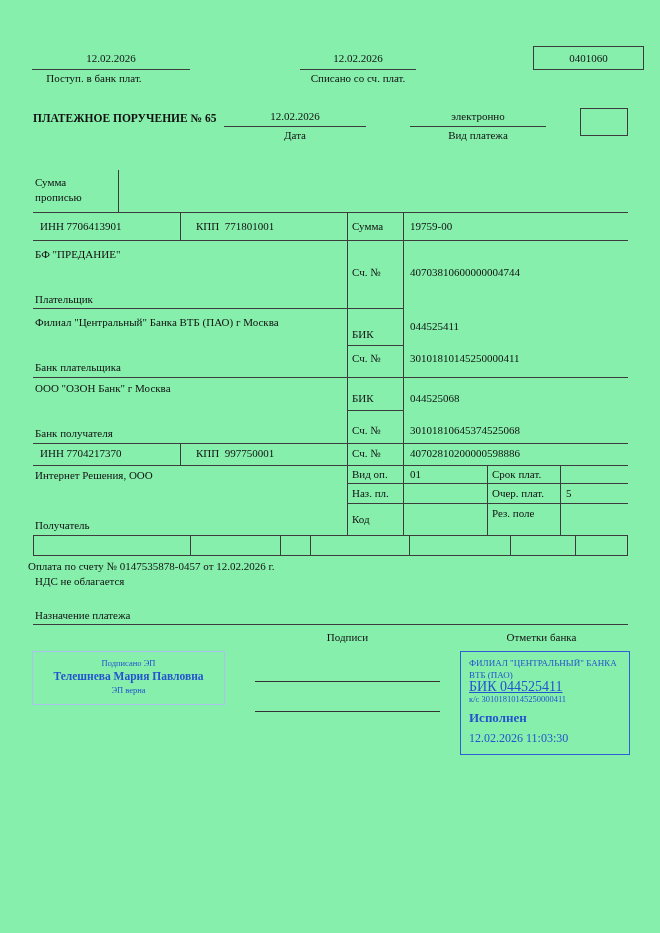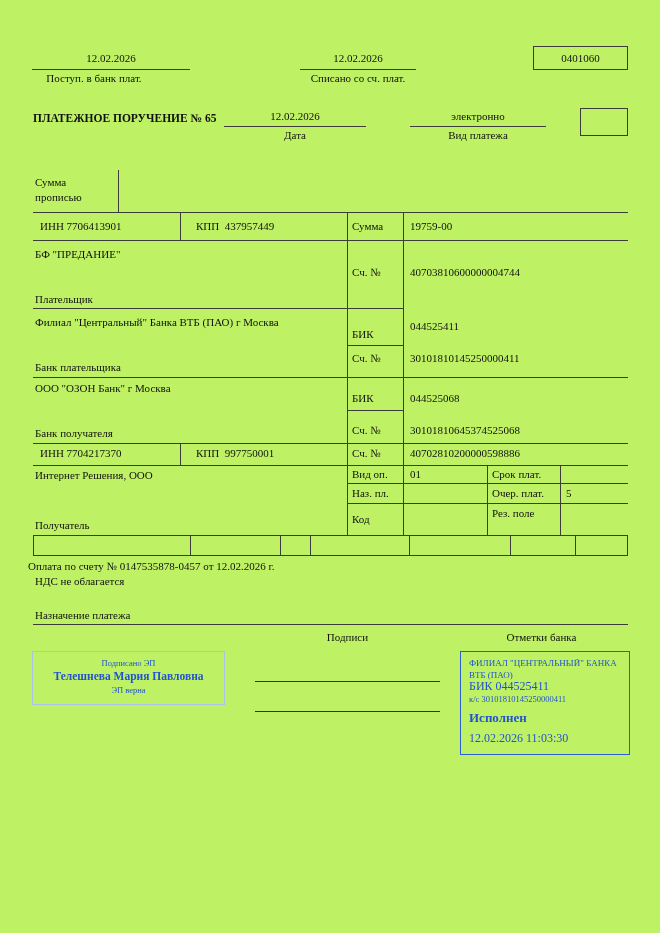--- a/index.html
+++ b/index.html
@@ -1,16 +1,16 @@
 <!DOCTYPE html>
 <html><head>
 <meta charset="utf-8">
 <style>
   html,body{margin:0;padding:0;background:#fff;}
-  .page{position:relative;width:660px;height:933px;background:#bef264;overflow:hidden;
+  .page{position:relative;width:660px;height:933px;background:#86efac;overflow:hidden;
         font-family:"Liberation Serif",serif;color:#111;}
   .abs{position:absolute;}
   .t{font-size:11px;line-height:13px;white-space:pre;}
   .c{text-align:center;}
   .b{font-weight:bold;}
   .hl{height:1px;background:#3c3c3c;}
   .vl{width:1px;background:#3c3c3c;}
   .box{border:1px solid #3c3c3c;box-sizing:border-box;}
   .blue{color:#2353cf;}
   .ep-box{border:1px solid #aac2ec;box-sizing:border-box;text-align:center;}
@@ -22,21 +22,21 @@
 <div class="page">
 
   <div class="abs t c" style="left:32px;top:52px;width:158px;">12.02.2026</div>
   <div class="abs hl" style="left:32px;top:69px;width:158px;"></div>
   <div class="abs t c" style="left:15px;top:72px;width:158px;">Поступ. в банк плат.</div>
 
   <div class="abs t c" style="left:300px;top:52px;width:116px;">12.02.2026</div>
   <div class="abs hl" style="left:300px;top:69px;width:116px;"></div>
   <div class="abs t c" style="left:300px;top:72px;width:116px;">Списано со сч. плат.</div>
 
-  <div class="abs box t c" style="left:533px;top:46px;width:95px;height:24px;padding-top:5px;">0401060</div>
+  <div class="abs box t c" style="left:533px;top:46px;width:111px;height:24px;padding-top:5px;">0401060</div>
 
   <div class="abs t b" style="left:33px;top:112px;font-size:11.5px;">ПЛАТЕЖНОЕ ПОРУЧЕНИЕ № 65</div>
   <div class="abs t c" style="left:224px;top:110px;width:142px;">12.02.2026</div>
   <div class="abs hl" style="left:224px;top:126px;width:142px;"></div>
   <div class="abs t c" style="left:224px;top:129px;width:142px;">Дата</div>
   <div class="abs t c" style="left:410px;top:110px;width:136px;">электронно</div>
   <div class="abs hl" style="left:410px;top:126px;width:136px;"></div>
   <div class="abs t c" style="left:410px;top:129px;width:136px;">Вид платежа</div>
   <div class="abs box" style="left:580px;top:108px;width:48px;height:28px;"></div>
 
@@ -67,21 +67,21 @@
   <div class="abs vl" style="left:33px;top:535px;height:20px;"></div>
   <div class="abs vl" style="left:190px;top:535px;height:20px;"></div>
   <div class="abs vl" style="left:280px;top:535px;height:20px;"></div>
   <div class="abs vl" style="left:310px;top:535px;height:20px;"></div>
   <div class="abs vl" style="left:409px;top:535px;height:20px;"></div>
   <div class="abs vl" style="left:510px;top:535px;height:20px;"></div>
   <div class="abs vl" style="left:575px;top:535px;height:20px;"></div>
   <div class="abs vl" style="left:627px;top:535px;height:20px;"></div>
 
   <div class="abs t" style="left:40px;top:220px;">ИНН 7706413901</div>
-  <div class="abs t" style="left:196px;top:220px;">КПП  437957449</div>
+  <div class="abs t" style="left:196px;top:220px;">КПП  771801001</div>
   <div class="abs t" style="left:35px;top:248px;">БФ "ПРЕДАНИЕ"</div>
   <div class="abs t" style="left:35px;top:293px;">Плательщик</div>
   <div class="abs t" style="left:35px;top:316px;">Филиал "Центральный" Банка ВТБ (ПАО) г Москва</div>
   <div class="abs t" style="left:35px;top:361px;">Банк плательщика</div>
   <div class="abs t" style="left:35px;top:382px;">ООО "ОЗОН Банк" г Москва</div>
   <div class="abs t" style="left:35px;top:427px;">Банк получателя</div>
   <div class="abs t" style="left:40px;top:447px;">ИНН 7704217370</div>
   <div class="abs t" style="left:196px;top:447px;">КПП  997750001</div>
   <div class="abs t" style="left:35px;top:469px;">Интернет Решения, ООО</div>
   <div class="abs t" style="left:35px;top:519px;">Получатель</div>
@@ -132,19 +132,19 @@
     <div class="blue b" style="font-size:11.5px;margin-top:2px;">Телешнева Мария Павловна</div>
     <div class="blue" style="font-size:8.5px;margin-top:3px;">ЭП верна</div>
   </div>
 
   <div class="abs hl" style="left:255px;top:681px;width:185px;background:#333;"></div>
   <div class="abs hl" style="left:255px;top:711px;width:185px;background:#333;"></div>
 
   <div class="abs stamp-box" style="left:460px;top:651px;width:170px;height:104px;padding:6px 0 0 8px;">
     <div class="blue" style="font-size:9px;line-height:11.5px;">ФИЛИАЛ "ЦЕНТРАЛЬНЫЙ" БАНКА</div>
     <div class="blue" style="font-size:9px;line-height:11.5px;">ВТБ (ПАО)</div>
-    <div class="blue" style="font-size:12px;line-height:11.5px;">БИК 044525411</div>
+    <div class="blue" style="font-size:14px;line-height:11.5px;text-decoration:underline;">БИК 044525411</div>
     <div class="blue" style="font-size:8.5px;line-height:12px;">к/с 30101810145250000411</div>
     <div class="blue b" style="font-size:13px;margin-top:5px;">Исполнен</div>
     <div class="blue" style="font-size:12px;margin-top:5px;">12.02.2026 11:03:30</div>
   </div>
 
 </div>
 
 </body></html>

